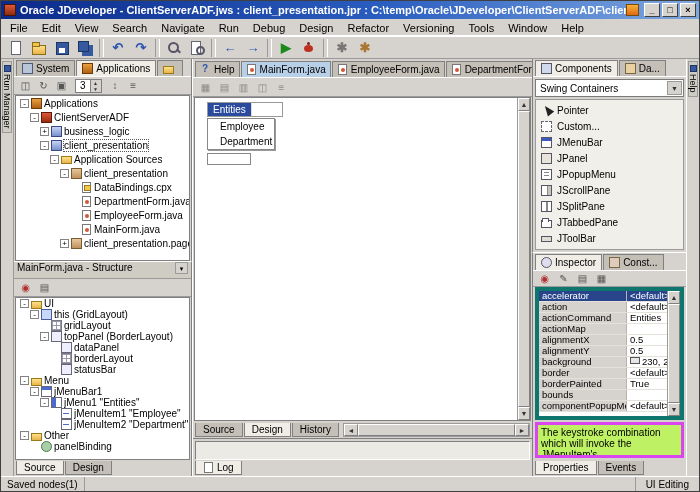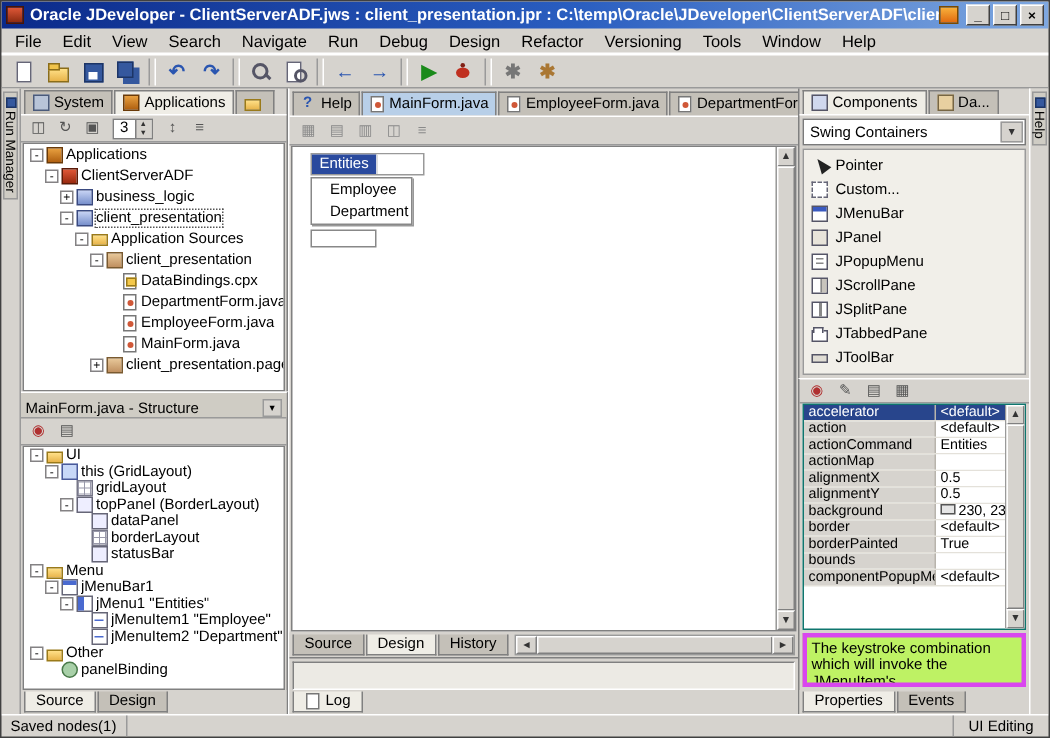--- a/index.html
+++ b/index.html
@@ -101,21 +101,21 @@
   .ico[data-icon="jscroll"]::before{content:"";position:absolute;right:0;top:0;bottom:0;width:3px;background:#c8c4bc;border-left:1px solid #888}
   .ico[data-icon="jsplit"]{background:#fff;border:1px solid #556}
   .ico[data-icon="jsplit"]::before{content:"";position:absolute;left:4px;top:0;bottom:0;width:2px;background:#888}
   .ico[data-icon="jtabbed"]{background:#fff;border:1px solid #556;height:8px;margin-top:3px}
   .ico[data-icon="jtabbed"]::before{content:"";position:absolute;left:0;top:-3px;width:5px;height:3px;background:#fff;border:1px solid #556;border-bottom:none}
   .ico[data-icon="jtoolbar"]{background:#e0ddd4;border:1px solid #556;height:6px;margin-top:2px}
 
   
   .navigator{position:absolute;left:13px;top:0;width:178px;height:202px;display:flex;flex-direction:column;border-right:1px solid #808080}
   .structure{position:absolute;left:13px;top:202px;width:178px;height:215px;display:flex;flex-direction:column;border-right:1px solid #808080;border-top:1px solid #fff}
-  .panel-header{height:17px;display:flex;align-items:flex-end;padding:0 3px;background:#cfccc4;border-bottom:1px solid #9a9a9a;font-size:10px}
+  .panel-header{height:17px;display:flex;align-items:flex-start;padding:0 3px;background:#cfccc4;border-bottom:1px solid #9a9a9a;font-size:10px}
   .ph-title{flex:1;white-space:nowrap;overflow:hidden}
   .ph-btn{width:13px;height:12px;font-size:7px;line-height:9px;background:#d6d3ce;border:1px solid #9a9a9a;padding:0}
   .tree-wrap{flex:1;background:#fff;border:1px solid #808080;margin:0 1px;overflow:hidden}
   .tree-row{display:flex;align-items:center;gap:2px;height:14px;white-space:nowrap;font-size:10px}
   .structure .tree-row{height:11px}
   .toggle{flex:0 0 9px;width:9px;height:9px;border:1px solid #848284;background:#fff;font-size:8px;line-height:7px;text-align:center;color:#000}
   .toggle:empty{visibility:hidden}
   .nlabel{overflow:hidden}
   .tree-row.focused .nlabel{outline:1px dotted #555}
 
@@ -145,21 +145,21 @@
   .log-tabs{height:16px;display:flex;gap:1px;padding:1px 2px 0 2px}
 
   
   .palette{position:absolute;left:531px;top:0;width:154px;height:193px;display:flex;flex-direction:column;border-left:1px solid #808080}
   .palette-combo{height:18px;margin:2px;background:#fff;border:1px solid #7a7a7a;display:flex;align-items:center;padding-left:4px;font-size:10px;position:relative}
   .combo-arrow{position:absolute;right:1px;top:1px;bottom:1px;width:15px;background:#d6d3ce;border:1px solid #9a9a9a;font-size:7px;line-height:13px;text-align:center;color:#333}
   .palette-list{flex:1;background:#f1efe9;border:1px solid #9a9a9a;margin:0 2px 2px 2px;overflow:hidden;padding-top:2px}
   .palette-item{display:flex;align-items:center;gap:5px;height:16px;padding-left:5px;font-size:10px;white-space:nowrap}
   .inspector{position:absolute;left:531px;top:193px;width:154px;height:224px;display:flex;flex-direction:column;border-left:1px solid #808080;border-top:1px solid #fff}
   .insp-toolbar{height:16px;display:flex;align-items:center;gap:2px;padding:0 3px;border-bottom:1px solid #9a9a9a}
-  .prop-area{flex:1;display:flex;margin:0 2px;border:1px solid #0f766e;background:#fff;overflow:hidden}
+  .prop-area{flex:1;display:flex;margin:0 2px;border:4px solid #0f766e;background:#fff;overflow:hidden}
   .prop-grid{flex:1;overflow:hidden}
   .prop-row{display:flex;height:11px;line-height:10px;border-bottom:1px solid #e4e1da;font-size:9.5px}
   .pname{flex:0 0 88px;padding-left:3px;background:#d6d3ce;border-right:1px solid #b8b4ac;overflow:hidden;white-space:nowrap}
   .pval{flex:1;display:flex;align-items:flex-start;gap:2px;padding-left:3px;background:#fff;overflow:hidden;white-space:nowrap}
   .prop-row.sel .pname,.prop-row.sel .pval{background:#28458c;color:#fff}
   .swatch{width:10px;height:7px;border:1px solid #555;flex:0 0 auto}
   .prop-desc{height:36px;margin:2px;padding:2px 3px;background:#bef264;border:3px solid #d946ef;font-size:10px;line-height:11px;overflow:hidden}
 
   
   .statusbar{height:15px;display:flex;border-top:1px solid #fff;font-size:10px}
@@ -640,20 +640,32 @@
           </div>
 
           <div class="palette-item">
             <span class="ico" data-icon="jtoolbar"></span>
             <span>JToolBar</span>
           </div>
         </div>
     </div>
 
     <div class="inspector">
+      <div class="panel-tabs">
+
+          <span class="ptab sel">
+            <span class="ico" data-icon="inspector"></span>
+            <span>Inspector</span>
+          </span>
+
+          <span class="ptab">
+            <span class="ico" data-icon="constraints"></span>
+            <span>Const...</span>
+          </span>
+        </div>
       <div class="insp-toolbar">
 
       <button class="mbtn" style="color: rgb(176, 48, 48);">◉</button>
           <button class="mbtn" style="color: rgb(85, 85, 85);">✎</button>
           <button class="mbtn" style="color: rgb(85, 85, 85);">▤</button>
           <button class="mbtn" style="color: rgb(85, 85, 85);">▦</button>
         </div>
       <div class="prop-area">
         <div class="prop-grid">
 

